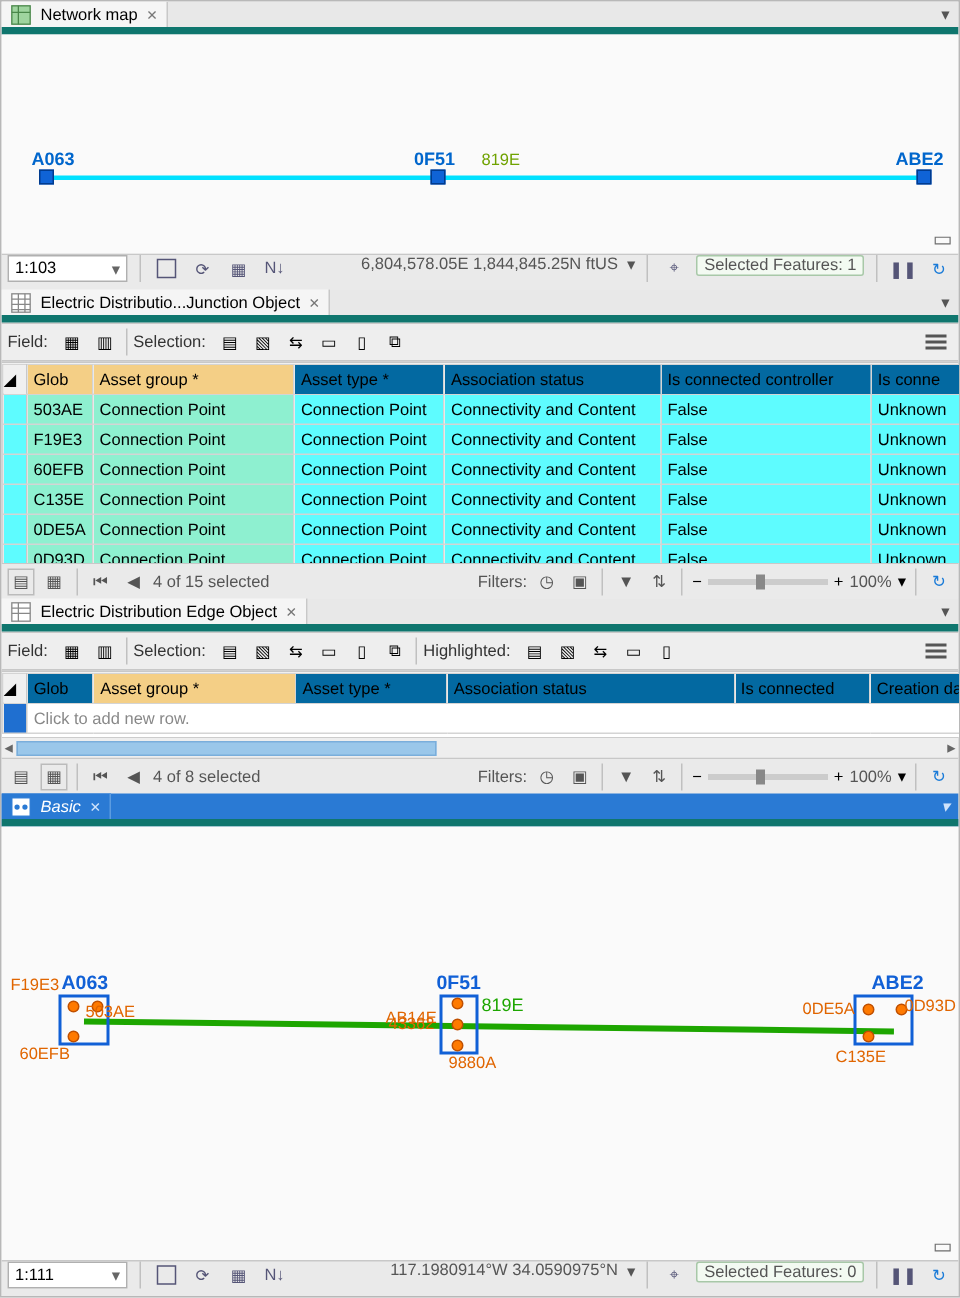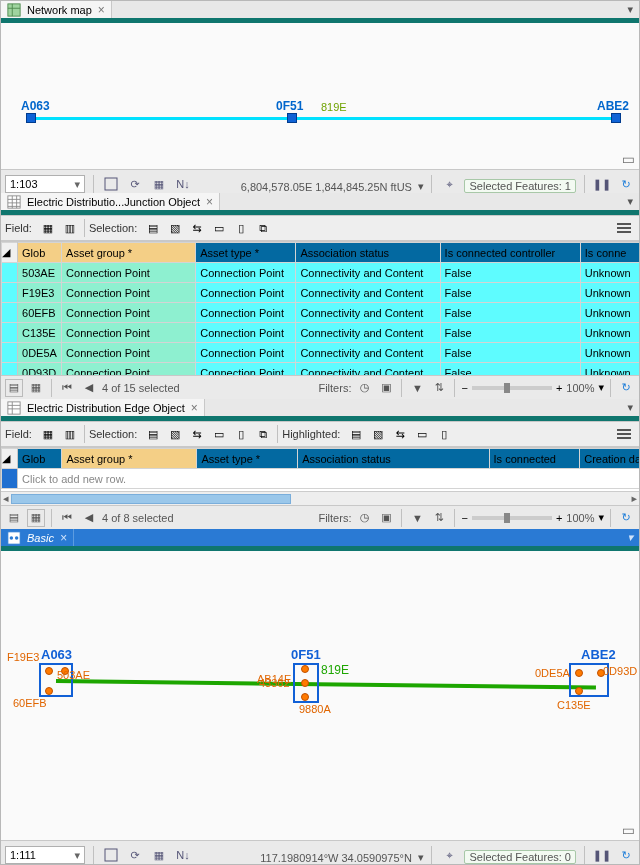--- a/index.html
+++ b/index.html
@@ -21,21 +21,21 @@
   .bookmark-ic { position:absolute; right:4px; bottom:2px; color:#707070; font-size:14px;}
   
   .diag-node { position:absolute; border:2px solid #1160d6; background:transparent; }
   .diag-pt { position:absolute; width:8px; height:8px; border-radius:50%; background:#ff7a00; border:1px solid #c05000;}
   .diag-lbl-blue { position:absolute; color:#1160d6; font-weight:bold; font-size:13px;}
   .diag-lbl-or { position:absolute; color:#e06500; font-size:11px;}
   .diag-edge { position:absolute; height:4px; background:#1da600;}
   .diag-edge-lbl{position:absolute; color:#1da600; font-size:12px;}
   
   
-  .statusbar { height:24px; background:#eaeaea; border-top:1px solid #c8c8c8; display:flex; align-items:flex-end; gap:6px; padding:0 4px; white-space:nowrap;}
+  .statusbar { height:24px; background:#eaeaea; border-top:1px solid #c8c8c8; display:flex; align-items:flex-start; gap:6px; padding:0 4px; white-space:nowrap;}
   .scale-box { width:80px; height:18px; border:1px solid #b0b0b0; background:#fff; display:flex; align-items:center; padding:0 4px; justify-content:space-between;}
   .scale-box span:last-child{color:#666;}
   .sep { width:1px; height:18px; background:#c0c0c0; margin:0 2px;}
   .sb-btn { width:18px; height:18px; display:flex; align-items:center; justify-content:center; color:#557; cursor:pointer;}
   .sb-text { color:#555; }
   .flex-spacer{flex:1;}
   
   
   .fieldbar { height:26px; background:#eee; border-top:1px solid #c8c8c8; border-bottom:1px solid #c8c8c8; display:flex; align-items:center; padding:0 4px; gap:2px;}
   .fb-label{font-weight:normal; color:#333; margin-right:4px;}

